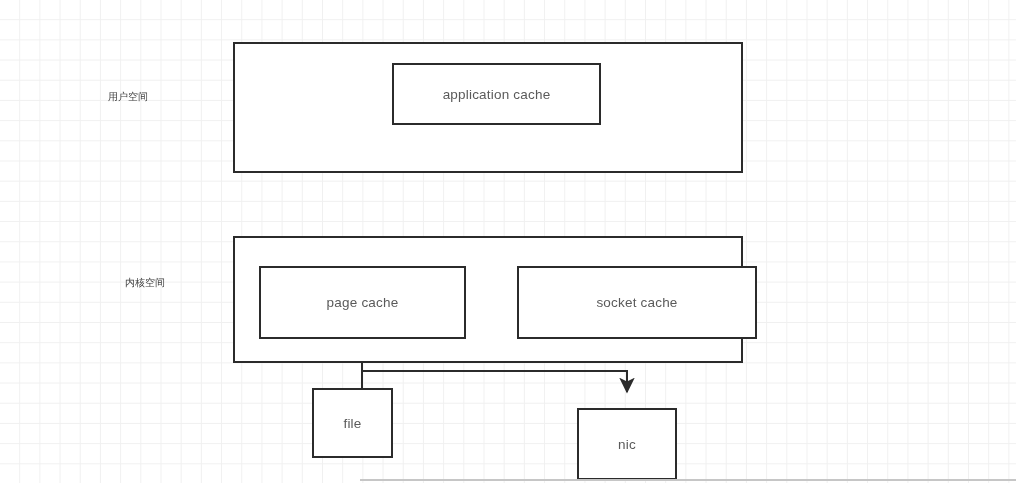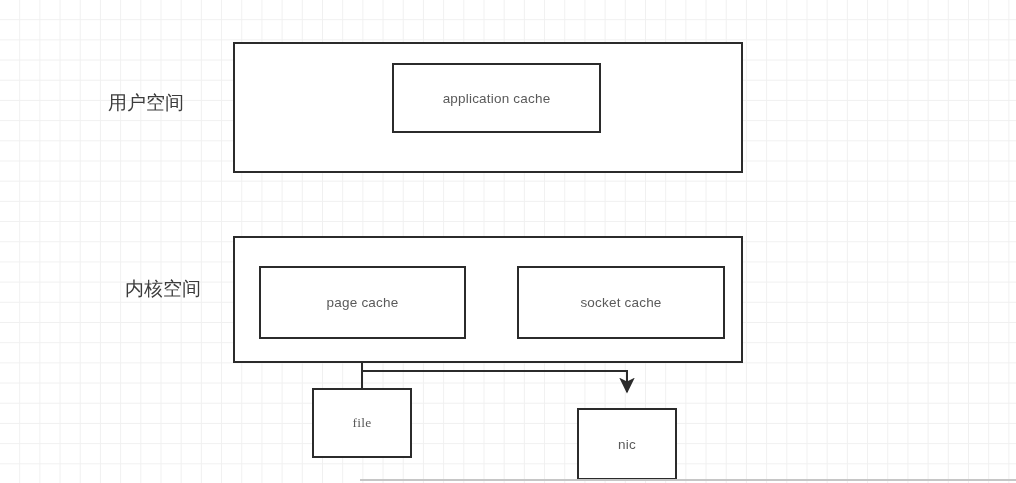--- a/index.html
+++ b/index.html
@@ -47,34 +47,34 @@
     white-space: nowrap;
   }
 
   .container-node {
     background: #ffffff;
   }
 
   .side-label {
     position: absolute;
     color: #3c3c3c;
-    font-size: 19px;
+    font-size: 10px;
     white-space: nowrap;
     font-family: "DejaVu Sans", "Liberation Sans", sans-serif;
   }
 
   
   #user-space-box   { left: 233px; top: 42px;  width: 510px; height: 131px; }
-  #app-cache-box    { left: 392px; top: 63px;  width: 209px; height: 70px; text-align: center;  }
+  #app-cache-box    { left: 392px; top: 63px;  width: 209px; height: 62px; text-align: center;  }
 
   #kernel-space-box { left: 233px; top: 236px; width: 510px; height: 127px; }
   #page-cache-box   { left: 259px; top: 266px; width: 207px; height: 73px;  }
-  #socket-cache-box { left: 517px; top: 266px; width: 208px; height: 73px;  }
+  #socket-cache-box { left: 517px; top: 266px; width: 240px; height: 73px;  }
 
-  #file-box         { left: 312px; top: 388px; width: 100px; height: 70px; font-family: Liberation Serif, serif;  }
+  #file-box         { left: 312px; top: 388px; width: 81px; height: 70px;  }
   #nic-box          { left: 577px; top: 396px; width: 100px; height: 72px; margin-top: 12px;  }
 
   #user-space-label   { left: 108px; top: 90px;  }
   #kernel-space-label { left: 125px; top: 276px; text-align: right; }
 
   
   #watermark {
     position: absolute;
     left: 818px;
     top: 424px;

